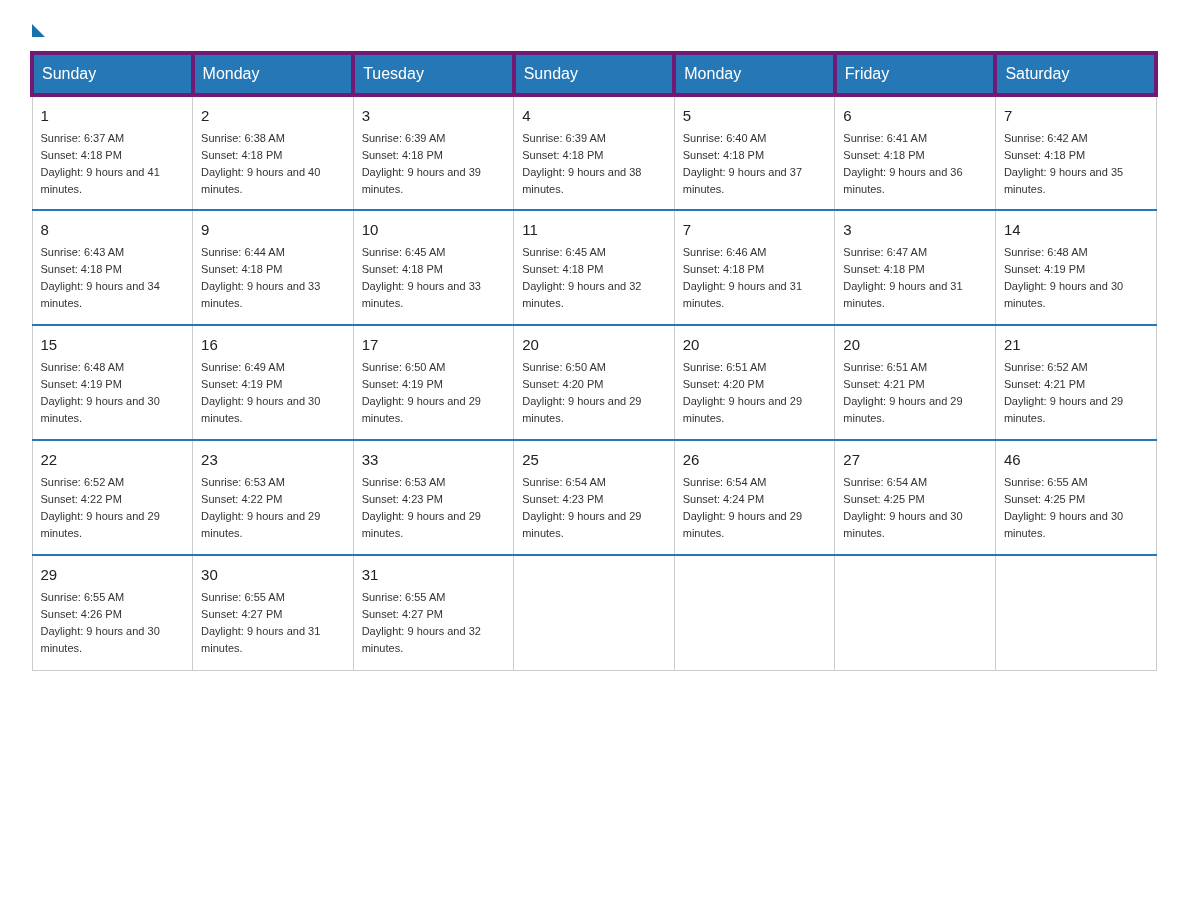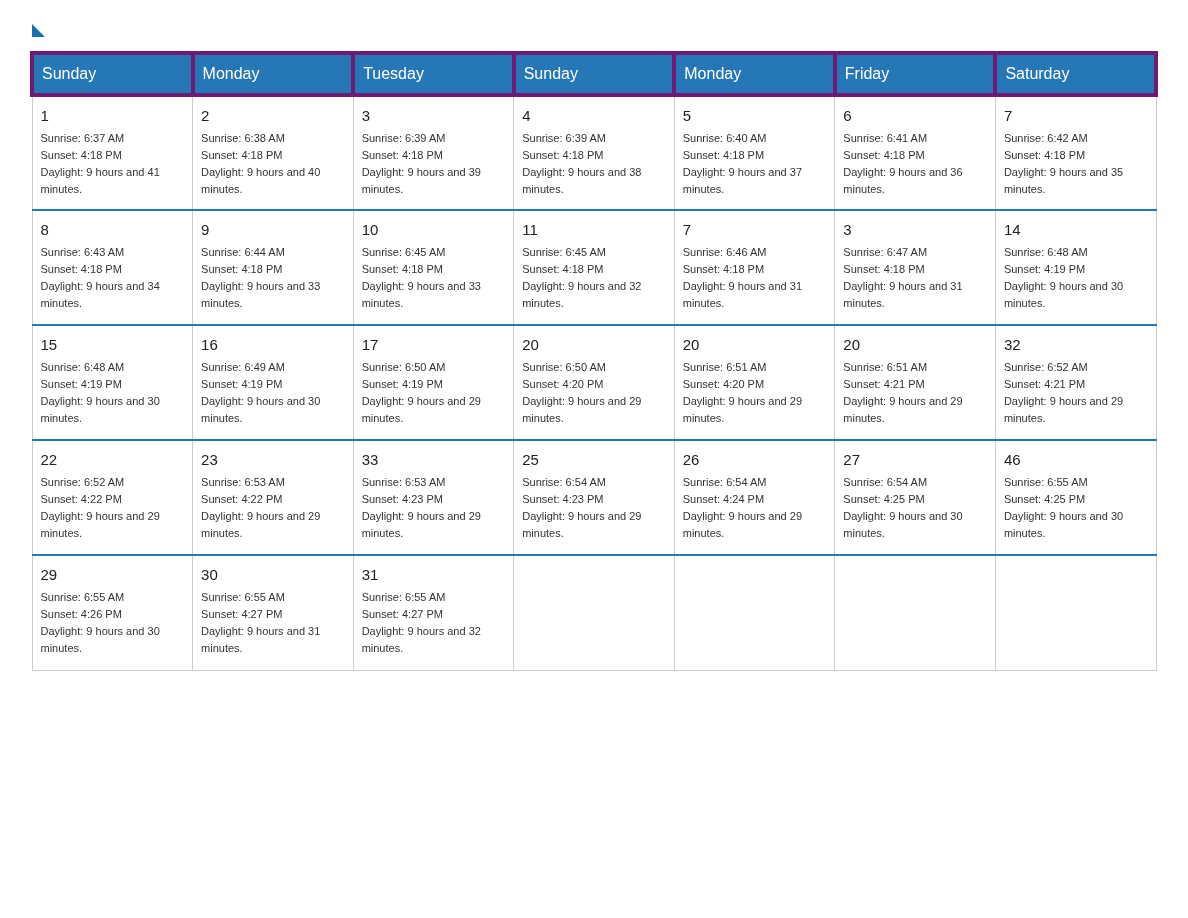--- a/index.html
+++ b/index.html
@@ -211,21 +211,21 @@
         </td>
         <td>
           <span class="day-number">20</span>
           <div class="day-info">Sunrise: 6:51 AM<br>Sunset: 4:20 PM<br>Daylight: 9 hours and 29 minutes.</div>
         </td>
         <td>
           <span class="day-number">20</span>
           <div class="day-info">Sunrise: 6:51 AM<br>Sunset: 4:21 PM<br>Daylight: 9 hours and 29 minutes.</div>
         </td>
         <td>
-          <span class="day-number">32</span>
+          <span class="day-number">21</span>
           <div class="day-info">Sunrise: 6:52 AM<br>Sunset: 4:21 PM<br>Daylight: 9 hours and 29 minutes.</div>
         </td>
       </tr>
       <tr>
         <td>
           <span class="day-number">22</span>
           <div class="day-info">Sunrise: 6:52 AM<br>Sunset: 4:22 PM<br>Daylight: 9 hours and 29 minutes.</div>
         </td>
         <td>
           <span class="day-number">23</span>

